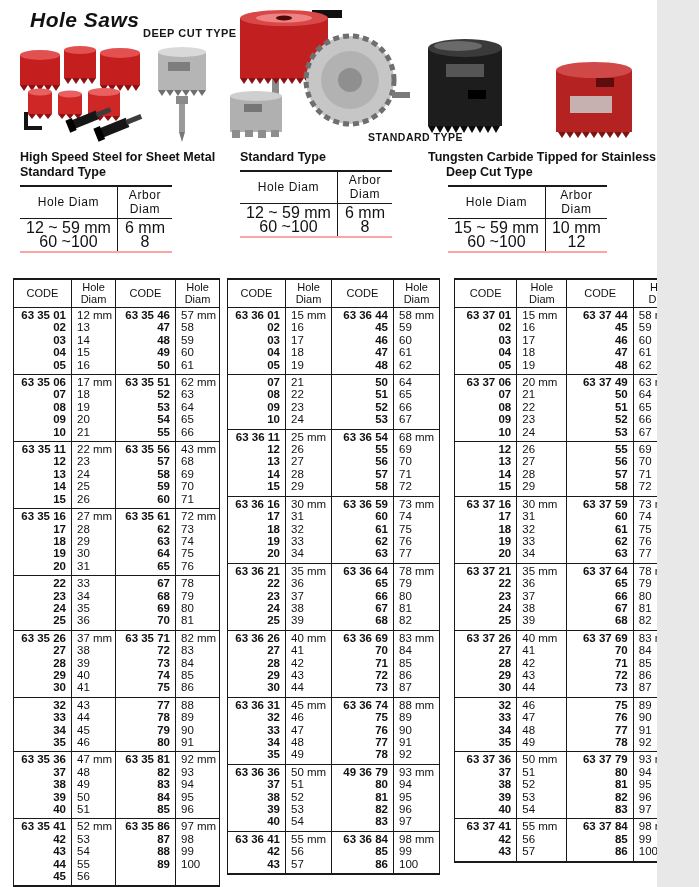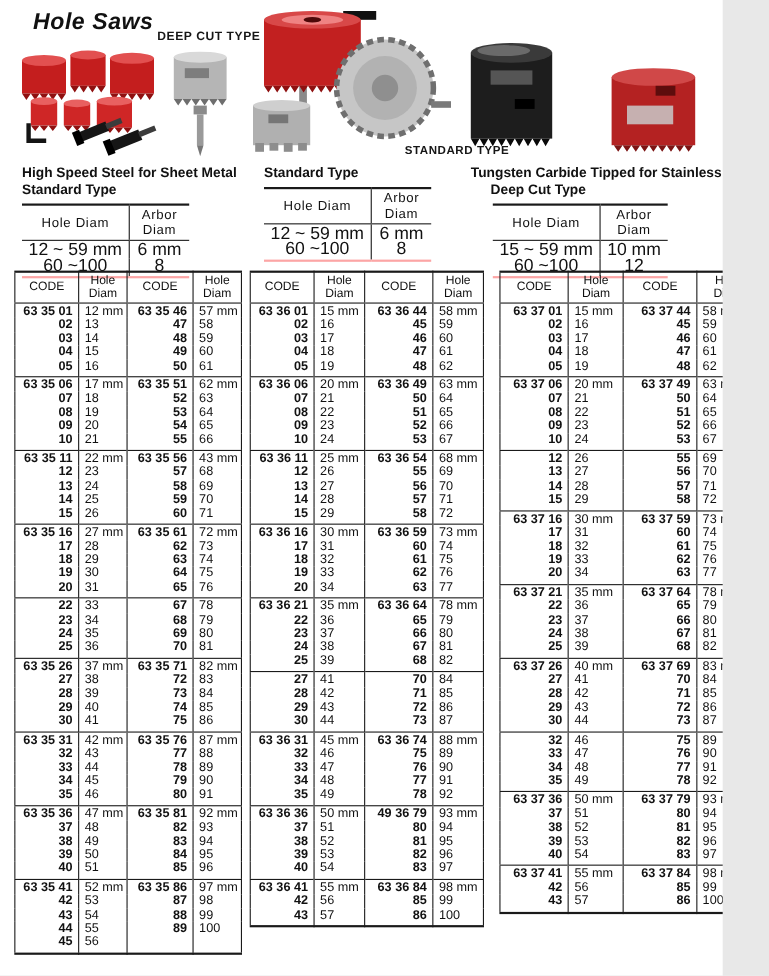--- a/index.html
+++ b/index.html
@@ -23,21 +23,21 @@
   .sec-3 table.spec{width:152px;margin-left:20px;}
   table.spec th{font-weight:normal;text-align:center;letter-spacing:0.6px;
       border-top:2px solid #1a1a1a;border-bottom:1.5px solid #1a1a1a;padding:1px 6px 2px;}
   table.spec td{padding:0 6px;line-height:13.5px;font-size:16px;white-space:nowrap;text-align:center;}
   table.spec th+th, table.spec td+td{border-left:1px solid #1a1a1a;}
   table.spec tr.r1 td{padding-top:2px;}
   table.spec tr.r2 td{padding-bottom:3px;border-bottom:2px solid #fca5a5;}
 
   .main-tables{position:absolute;top:246px;left:13px;display:flex;align-items:flex-start;}
   table.main{border-collapse:collapse;table-layout:fixed;border:1px solid #1a1a1a;
-      border-top:2px solid #1a1a1a;border-bottom:2px solid #1a1a1a;}
+      border-top:2px solid #1a1a1a;border-bottom:2px solid #1a1a1a;margin-top:32px;}
   #t0{width:206px;}
   #t1{width:212px;margin-left:7px;}
   #t2{width:236px;margin-left:14px;}
   table.main thead th{font-size:11px;line-height:11.5px;font-weight:normal;text-align:center;
       padding:2px 1px;white-space:pre-line;border-bottom:1.5px solid #1a1a1a;}
   table.main tbody{border-top:1.5px solid #1a1a1a;}
   table.main td{font-size:11.5px;line-height:12.4px;padding:0 5px;white-space:nowrap;overflow:hidden;}
   table.main td.code{font-weight:bold;text-align:right;}
   table.main td.diam{text-align:left;}
   table.main th+th, table.main td+td{border-left:1px solid #1a1a1a;}
@@ -411,26 +411,20 @@
           </tr>
           <tr>
             <td class="code">30</td>
             <td class="diam">41</td>
             <td class="code">75</td>
             <td class="diam">86</td>
           </tr>
         </tbody>
         <tbody>
           <tr>
-            <td class="code">63 35 31</td>
-            <td class="diam">42 mm</td>
-            <td class="code">63 35 76</td>
-            <td class="diam">87 mm</td>
-          </tr>
-          <tr>
             <td class="code">32</td>
             <td class="diam">43</td>
             <td class="code">77</td>
             <td class="diam">88</td>
           </tr>
           <tr>
             <td class="code">33</td>
             <td class="diam">44</td>
             <td class="code">78</td>
             <td class="diam">89</td>
@@ -557,26 +551,20 @@
           </tr>
           <tr>
             <td class="code">05</td>
             <td class="diam">19</td>
             <td class="code">48</td>
             <td class="diam">62</td>
           </tr>
         </tbody>
         <tbody>
           <tr>
-            <td class="code">63 36 06</td>
-            <td class="diam">20 mm</td>
-            <td class="code">63 36 49</td>
-            <td class="diam">63 mm</td>
-          </tr>
-          <tr>
             <td class="code">07</td>
             <td class="diam">21</td>
             <td class="code">50</td>
             <td class="diam">64</td>
           </tr>
           <tr>
             <td class="code">08</td>
             <td class="diam">22</td>
             <td class="code">51</td>
             <td class="diam">65</td>
@@ -684,20 +672,26 @@
             <td class="diam">81</td>
           </tr>
           <tr>
             <td class="code">25</td>
             <td class="diam">39</td>
             <td class="code">68</td>
             <td class="diam">82</td>
           </tr>
         </tbody>
         <tbody>
+          <tr>
+            <td class="code">63 36 26</td>
+            <td class="diam">40 mm</td>
+            <td class="code">63 36 69</td>
+            <td class="diam">83 mm</td>
+          </tr>
           <tr>
             <td class="code">27</td>
             <td class="diam">41</td>
             <td class="code">70</td>
             <td class="diam">84</td>
           </tr>
           <tr>
             <td class="code">28</td>
             <td class="diam">42</td>
             <td class="code">71</td>

